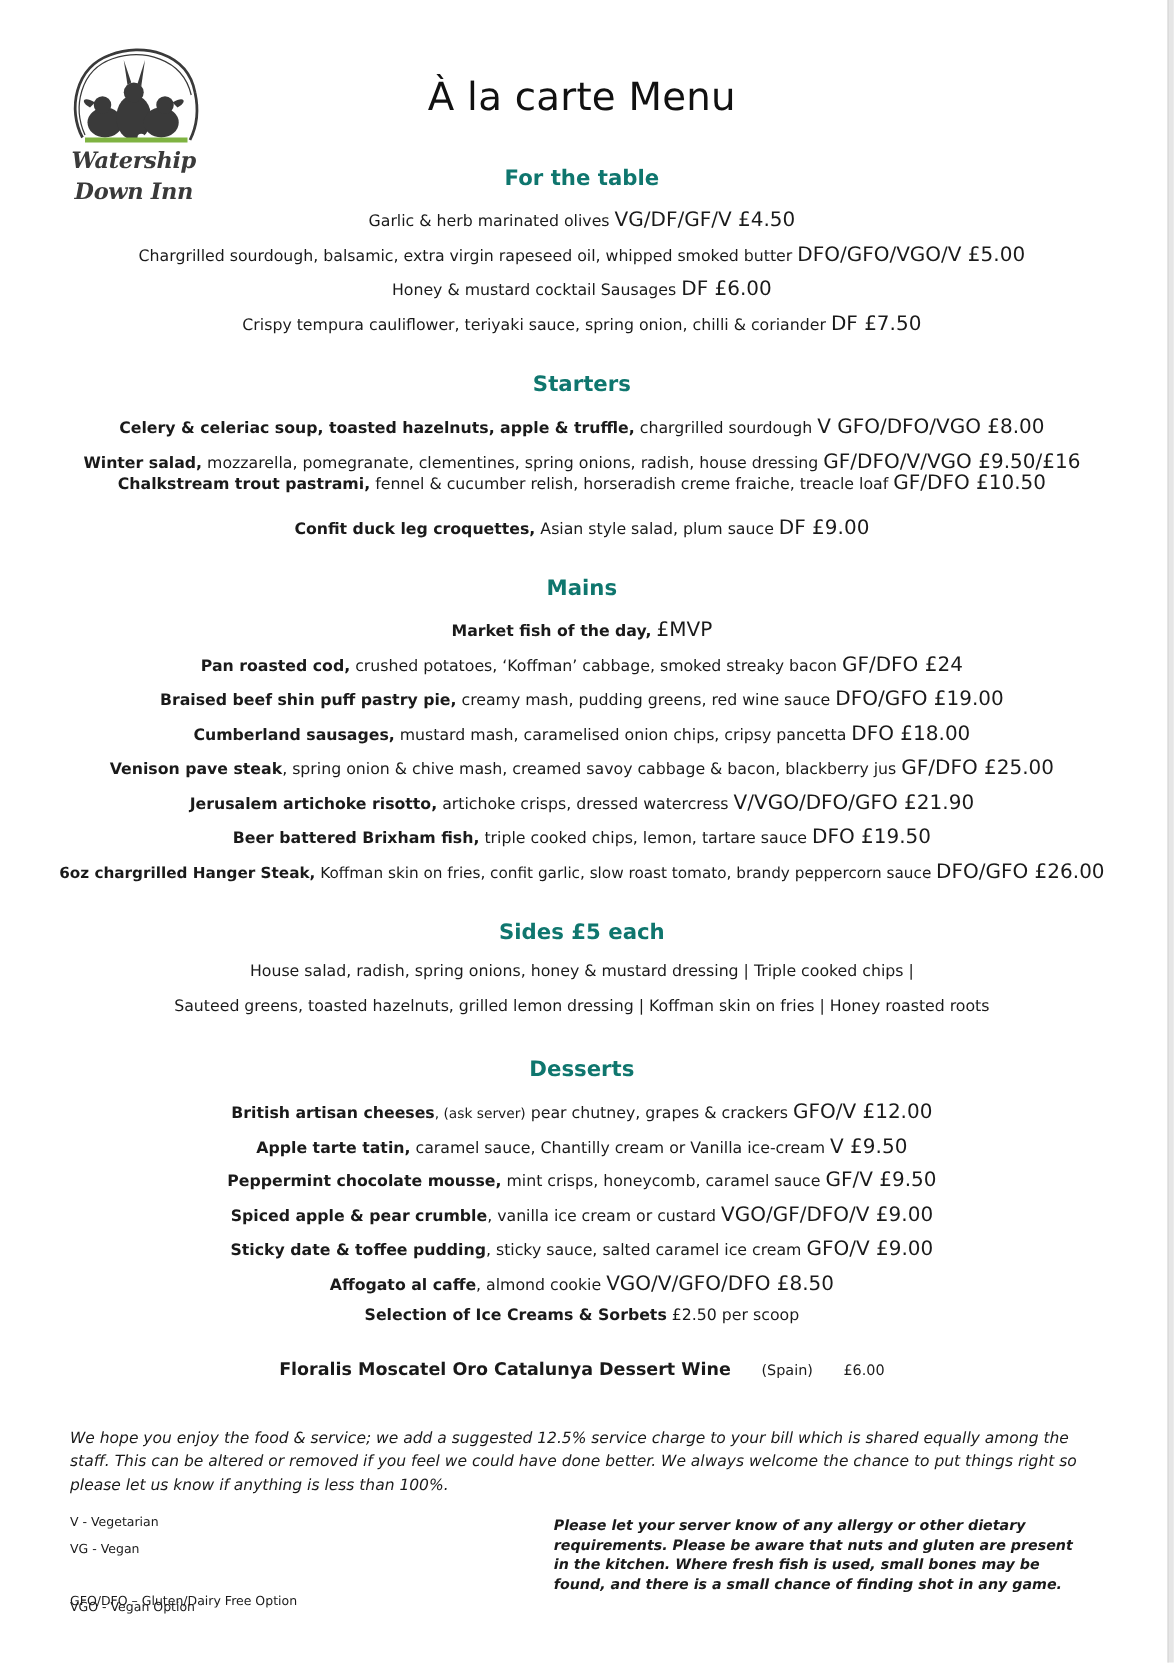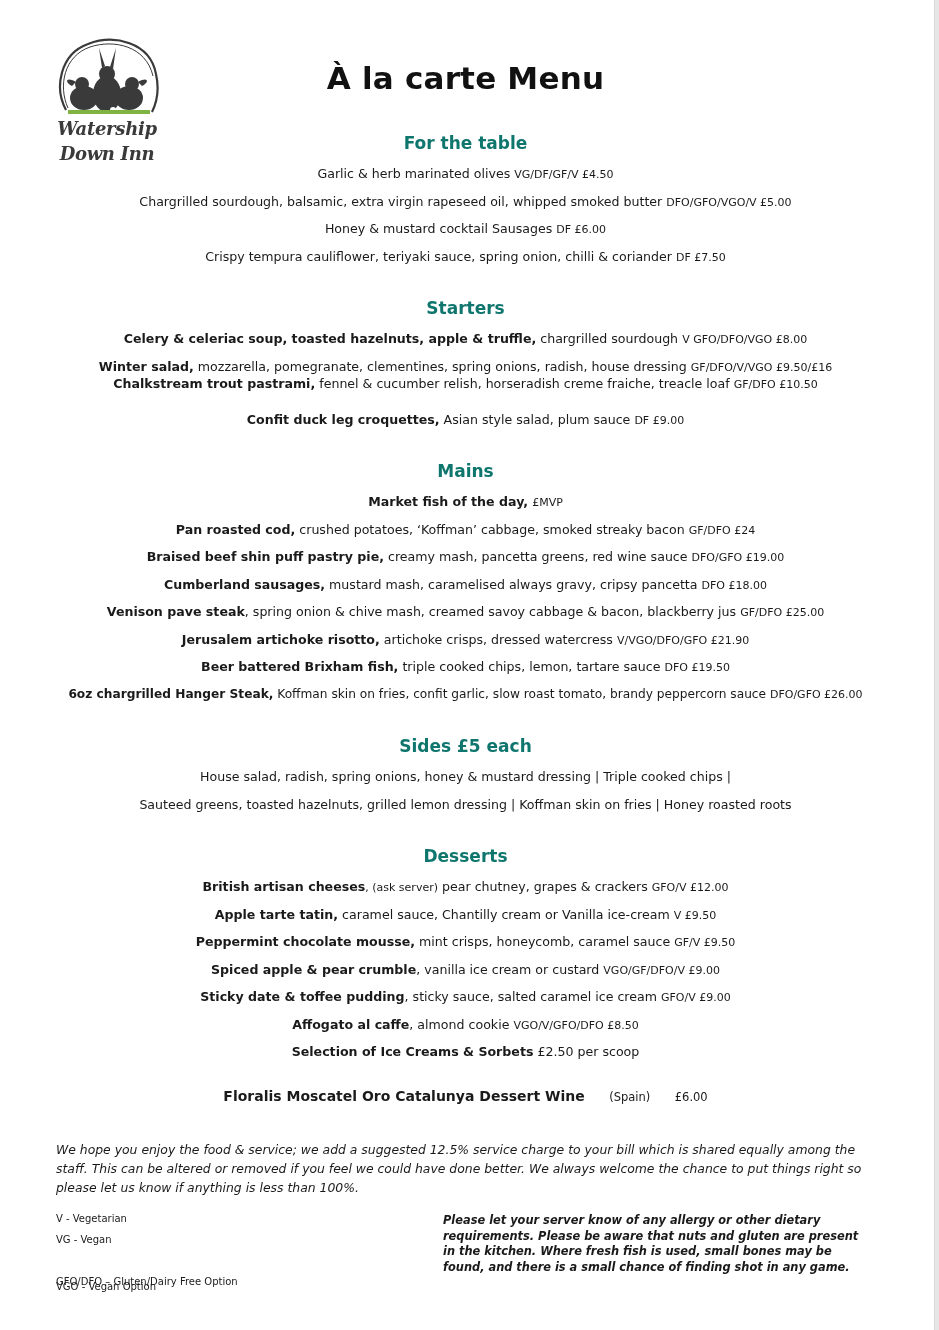--- a/index.html
+++ b/index.html
@@ -3,25 +3,25 @@
 <meta charset="utf-8">
 <style>
   html, body { margin: 0; padding: 0; }
   body {
     width: 939px; height: 1330px; background: #ffffff; position: relative; overflow: hidden;
     font-family: "DejaVu Sans", sans-serif; color: #1a1a1a;
   }
   .page-edge { position: absolute; top: 0; right: 0; width: 4px; height: 1330px; background: #e6e6e6; border-left: 1px solid #d8d8d8; }
   .logo { position: absolute; left: 52px; top: 36px; width: 110px; height: 135px; }
   .logo-text { position: absolute; left: 0; width: 110px; text-align: center; font-family: "DejaVu Serif", serif; font-style: italic; font-weight: bold; color: #3a3a3a; font-size: 18px; letter-spacing: -0.3px; }
-  .title { position: absolute; left: 0; width: 931px; top: 60px; text-align: center; font-size: 31px; font-weight: bold; color: #111; letter-spacing: 0.2px; }
+  .title { position: absolute; left: 0; width: 931px; top: 60px; text-align: center; font-size: 31px; font-weight: normal; color: #111; letter-spacing: 0.2px; }
   .section-head { position: absolute; left: 0; width: 931px; text-align: center; font-size: 17px; font-weight: bold; color: #0f766e; }
   .line { position: absolute; left: 0; width: 931px; text-align: center; font-size: 12.6px; color: #1a1a1a; white-space: nowrap; }
   .line b { font-weight: bold; }
-  .line .tags { font-size: 11px; }
+  .line .tags { font-size: 16px; }
   .line .small { font-size: 11px; }
   .wine { position: absolute; left: 0; width: 931px; text-align: center; font-size: 14px; white-space: nowrap; }
   .wine b { font-weight: bold; }
   .wine .small { font-size: 11.5px; margin-left: 20px; }
   .note { position: absolute; left: 56px; width: 820px; top: 1140px; font-style: italic; font-size: 12.4px; line-height: 19px; color: #1a1a1a; }
   .key { position: absolute; left: 56px; font-size: 10px; color: #1a1a1a; }
   .allergy { position: absolute; left: 443px; top: 1213px; width: 430px; font-style: italic; font-size: 11.4px; line-height: 15.5px; color: #1a1a1a; font-weight: bold; }
 </style>
 </head>
 <body>
@@ -63,22 +63,22 @@
 
 <div class="section-head" style="top:298px">Starters</div>
 <div class="line" style="top:331px"><b>Celery &amp; celeriac soup, toasted hazelnuts, apple &amp; truffle,</b> <span>chargrilled sourdough</span> <span class="tags">V GFO/DFO/VGO £8.00</span></div>
 <div class="line" style="top:359px"><b>Winter salad,</b> <span>mozzarella, pomegranate, clementines, spring onions, radish, house dressing</span> <span class="tags">GF/DFO/V/VGO £9.50/£16</span></div>
 <div class="line" style="top:376px"><b>Chalkstream trout pastrami,</b> <span>fennel &amp; cucumber relish, horseradish creme fraiche, treacle loaf</span> <span class="tags">GF/DFO £10.50</span></div>
 <div class="line" style="top:412px"><b>Confit duck leg croquettes,</b> <span>Asian style salad, plum sauce</span> <span class="tags">DF £9.00</span></div>
 
 <div class="section-head" style="top:461px">Mains</div>
 <div class="line" style="top:494px"><b>Market fish of the day,</b> <span class="tags">£MVP</span></div>
 <div class="line" style="top:522px"><b>Pan roasted cod,</b> <span>crushed potatoes, ‘Koffman’ cabbage, smoked streaky bacon</span> <span class="tags">GF/DFO £24</span></div>
-<div class="line" style="top:549px"><b>Braised beef shin puff pastry pie,</b> <span>creamy mash, pancetta greens, red wine sauce</span> <span class="tags">DFO/GFO £19.00</span></div>
-<div class="line" style="top:577px"><b>Cumberland sausages,</b> <span>mustard mash, caramelised always gravy, cripsy pancetta</span> <span class="tags">DFO £18.00</span></div>
+<div class="line" style="top:549px"><b>Braised beef shin puff pastry pie,</b> <span>creamy mash, pudding greens, red wine sauce</span> <span class="tags">DFO/GFO £19.00</span></div>
+<div class="line" style="top:577px"><b>Cumberland sausages,</b> <span>mustard mash, caramelised onion chips, cripsy pancetta</span> <span class="tags">DFO £18.00</span></div>
 <div class="line" style="top:604px"><b>Venison pave steak</b><span>, spring onion &amp; chive mash, creamed savoy cabbage &amp; bacon, blackberry jus</span> <span class="tags">GF/DFO £25.00</span></div>
 <div class="line" style="top:632px"><b>Jerusalem artichoke risotto,</b> <span>artichoke crisps, dressed watercress</span> <span class="tags">V/VGO/DFO/GFO £21.90</span></div>
 <div class="line" style="top:659px"><b>Beer battered Brixham fish,</b> <span>triple cooked chips, lemon, tartare sauce</span> <span class="tags">DFO £19.50</span></div>
 <div class="line" style="top:687px; font-size:12.2px"><b>6oz chargrilled Hanger Steak,</b> <span>Koffman skin on fries, confit garlic, slow roast tomato, brandy peppercorn sauce</span> <span class="tags">DFO/GFO £26.00</span></div>
 
 <div class="section-head" style="top:736px">Sides £5 each</div>
 <div class="line" style="top:769px">House salad, radish, spring onions, honey &amp; mustard dressing | Triple cooked chips |</div>
 <div class="line" style="top:797px">Sauteed greens, toasted hazelnuts, grilled lemon dressing | Koffman skin on fries | Honey roasted roots</div>
 
 <div class="section-head" style="top:846px">Desserts</div>

